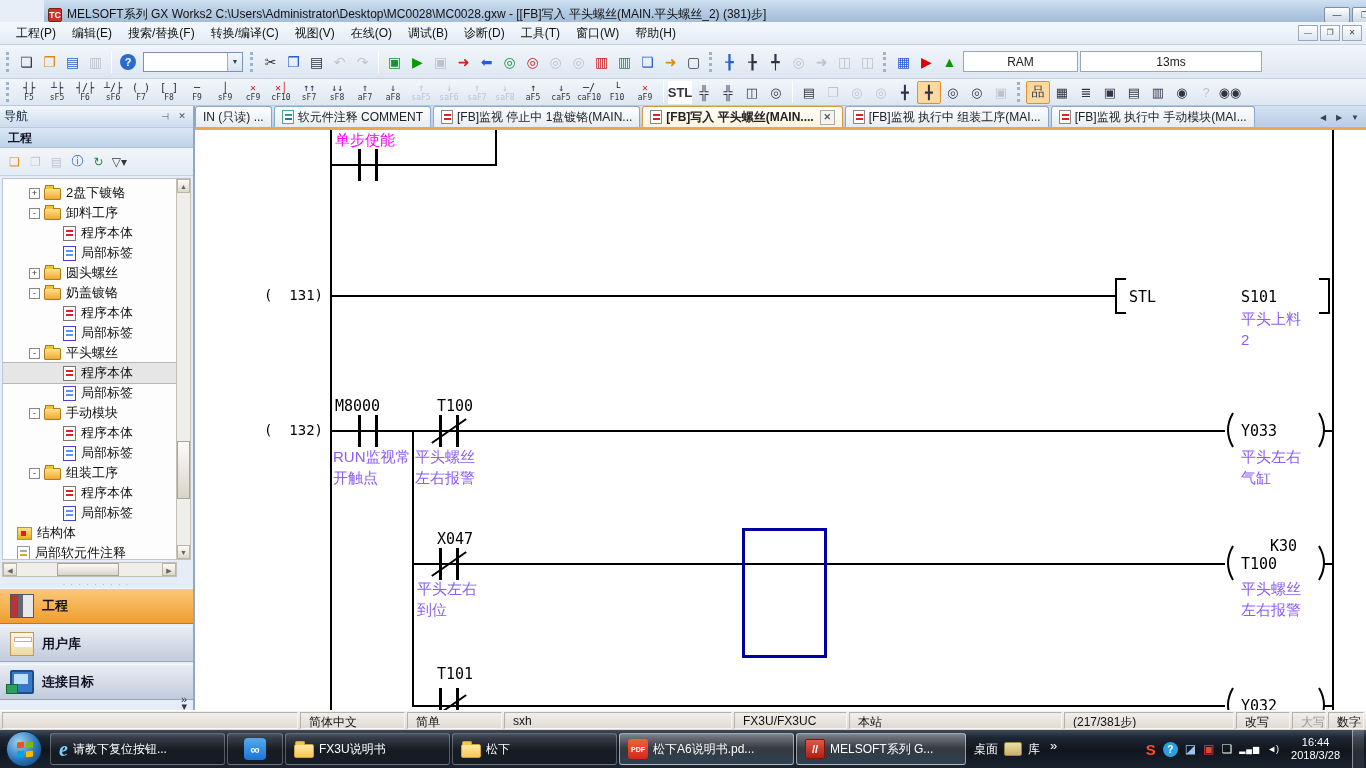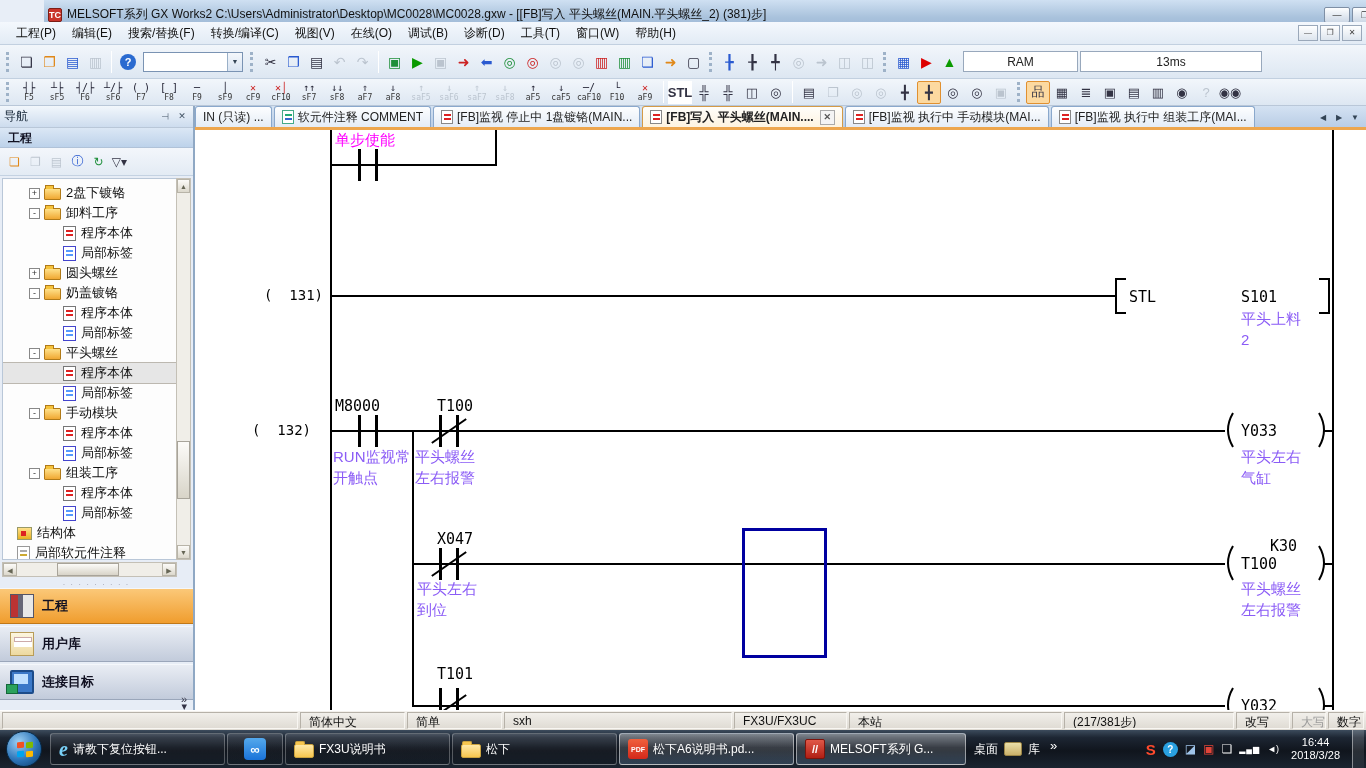--- a/index.html
+++ b/index.html
@@ -518,25 +518,25 @@
       <span class="tico-fb"></span>
       <span>[FB]监视 停止中 1盘镀铬(MAIN...</span>
     </div>
   <div class="tab active">
       <span class="tico-fb"></span>
       <span>[FB]写入 平头螺丝(MAIN....</span>
       <span class="tclose">✕</span>
     </div>
   <div class="tab">
       <span class="tico-fb"></span>
-      <span>[FB]监视 执行中 手动模块(MAI...</span>
+      <span>[FB]监视 执行中 组装工序(MAI...</span>
     </div>
   <div class="tab">
       <span class="tico-fb"></span>
-      <span>[FB]监视 执行中 组装工序(MAI...</span>
+      <span>[FB]监视 执行中 手动模块(MAI...</span>
     </div>
   <div class="tabnav">
     <span>◀</span>
     <span>▶</span>
     <span>▼</span>
   </div>
 </div>
 
 <div id="nav">
   <div class="nav-title">
@@ -707,21 +707,21 @@
 
   <div class="rnum" style="left:56px;top:157px;">(  131)</div>
   <div class="hline" style="left:135px;top:165px;width:785px;"></div>
   <div class="brL" style="left:920px;top:148px;"></div>
   <div class="dev" style="left:934px;top:158px;">STL</div>
   <div class="dev" style="left:1046px;top:158px;">S101</div>
   <div class="brR" style="left:1126px;top:148px;"></div>
   <div class="cmt" style="left:1046px;top:180px;">平头上料</div>
   <div class="cmt" style="left:1046px;top:201px;">2</div>
 
-  <div class="rnum" style="left:44px;top:292px;">(  132)</div>
+  <div class="rnum" style="left:56px;top:292px;">(  132)</div>
   <div class="hline" style="left:135px;top:300px;width:895px;"></div>
   <div class="dev" style="left:140px;top:267px;">M8000</div>
   <div class="contact" style="left:163px;top:285px;"></div>
   <div class="cmt" style="left:138px;top:318px;">RUN监视常</div>
   <div class="cmt" style="left:138px;top:339px;">开触点</div>
   <div class="vline" style="left:217px;top:300px;height:277px;"></div>
   <div class="dev" style="left:242px;top:267px;">T100</div>
   <div class="contact" style="left:244px;top:285px;">
       <span class="slash" style="left:9px;top:-5px;"></span>
     </div>

